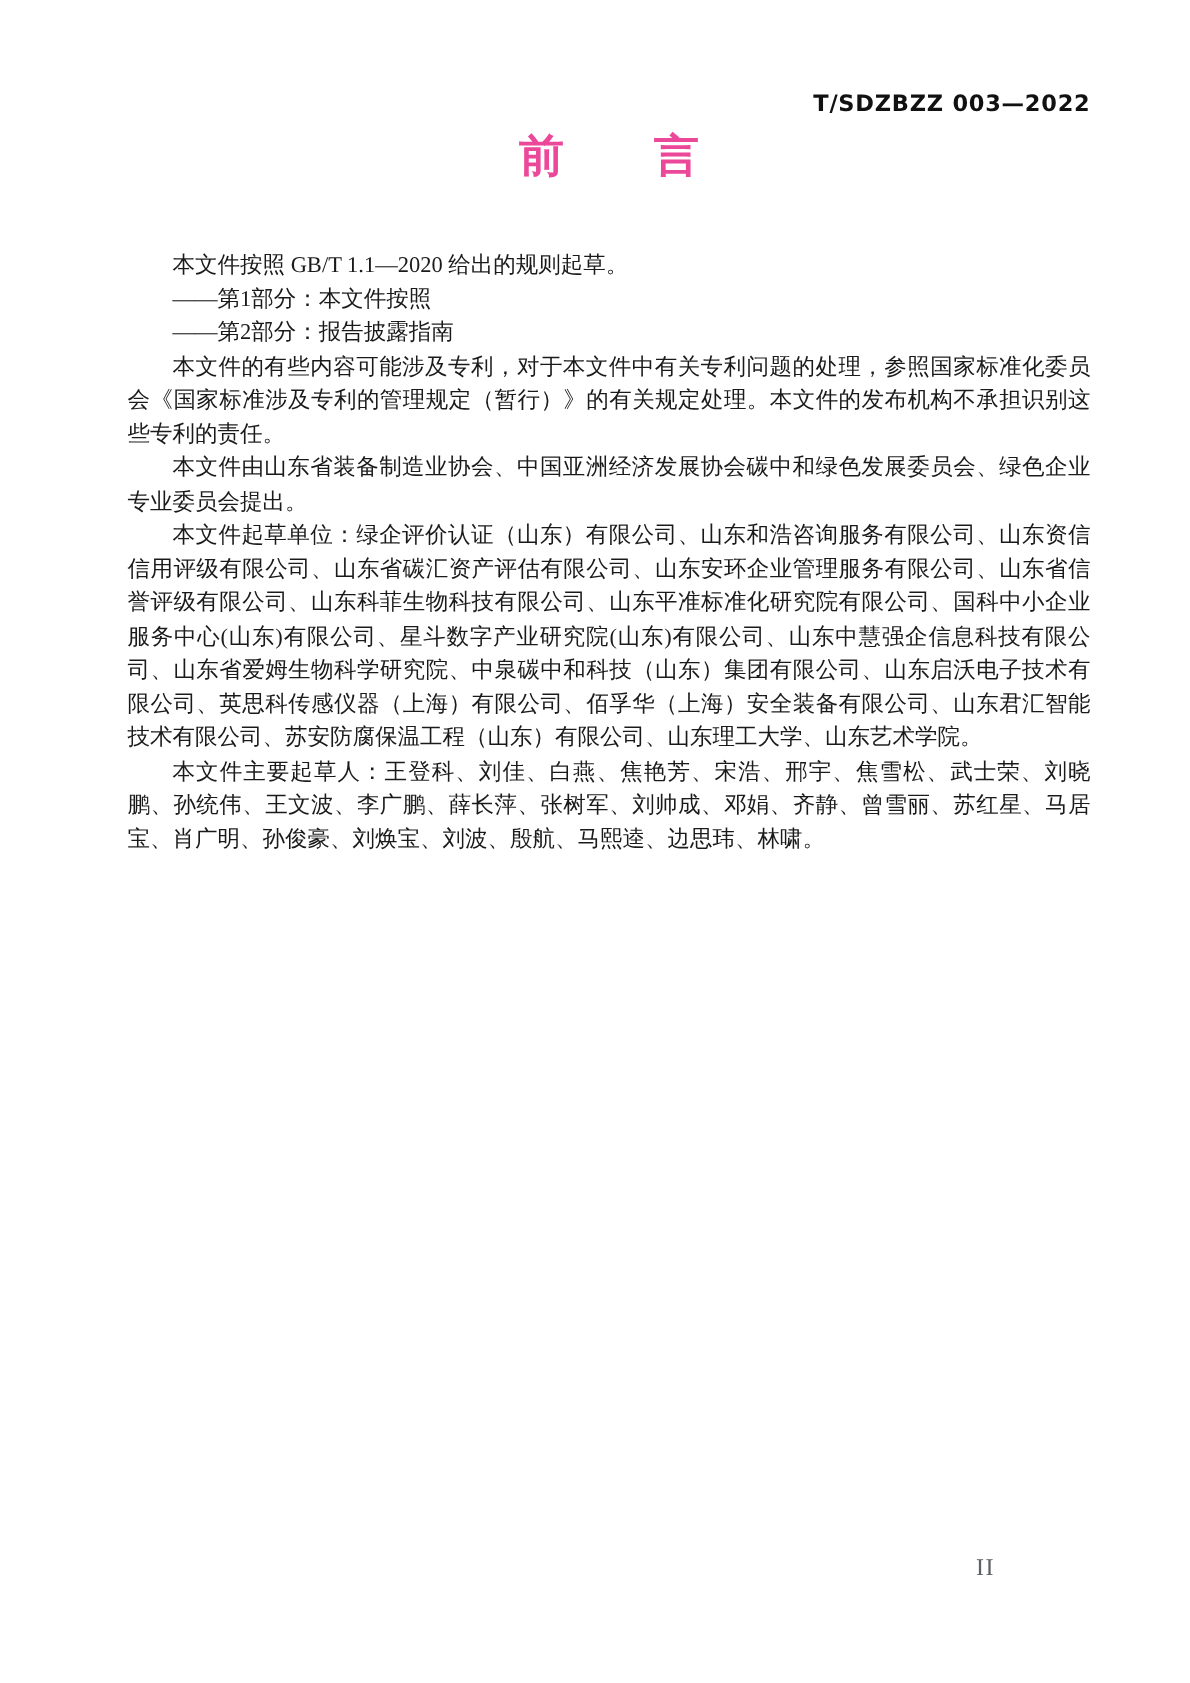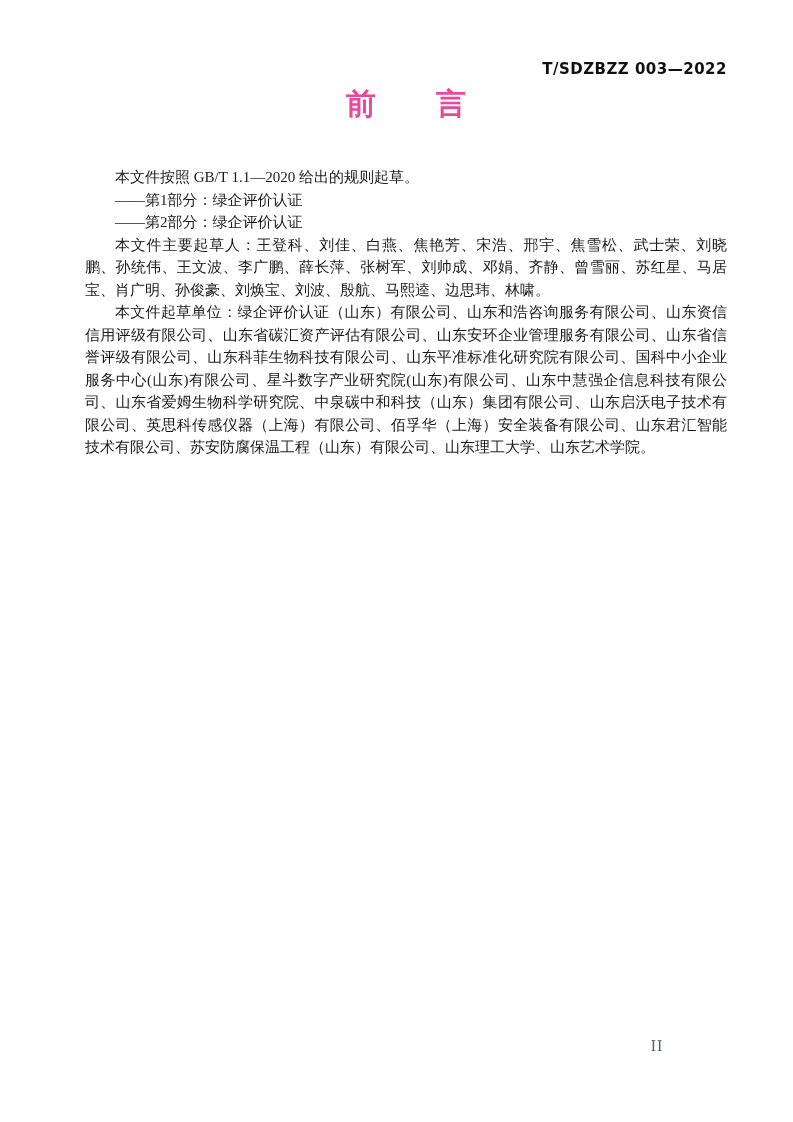--- a/index.html
+++ b/index.html
@@ -71,21 +71,23 @@
 <body>
 
 <div class="page">
 
   <div class="doc-header">T/SDZBZZ 003—2022</div>
 
   <div class="doc-title">前　　言</div>
 
   <div class="doc-body">
     <p>本文件按照 GB/T 1.1—2020 给出的规则起草。</p>
-    <p>——第1部分：绿企评价认证</p>
-    <p>——第2部分：绿企评价认证</p>
+    <p>——第1部分：本文件按照</p>
+    <p>——第2部分：报告披露指南</p>
+    <p>本文件的有些内容可能涉及专利，对于本文件中有关专利问题的处理，参照国家标准化委员会《国家标准涉及专利的管理规定（暂行）》的有关规定处理。本文件的发布机构不承担识别这些专利的责任。</p>
+    <p>本文件由山东省装备制造业协会、中国亚洲经济发展协会碳中和绿色发展委员会、绿色企业专业委员会提出。</p>
+    <p>本文件起草单位：绿企评价认证（山东）有限公司、山东和浩咨询服务有限公司、山东资信信用评级有限公司、山东省碳汇资产评估有限公司、山东安环企业管理服务有限公司、山东省信誉评级有限公司、山东科菲生物科技有限公司、山东平准标准化研究院有限公司、国科中小企业服务中心(山东)有限公司、星斗数字产业研究院(山东)有限公司、山东中慧强企信息科技有限公司、山东省爱姆生物科学研究院、中泉碳中和科技（山东）集团有限公司、山东启沃电子技术有限公司、英思科传感仪器（上海）有限公司、佰孚华（上海）安全装备有限公司、山东君汇智能技术有限公司、苏安防腐保温工程（山东）有限公司、山东理工大学、山东艺术学院。</p>
     <p>本文件主要起草人：王登科、刘佳、白燕、焦艳芳、宋浩、邢宇、焦雪松、武士荣、刘晓鹏、孙统伟、王文波、李广鹏、薛长萍、张树军、刘帅成、邓娟、齐静、曾雪丽、苏红星、马居宝、肖广明、孙俊豪、刘焕宝、刘波、殷航、马熙逵、边思玮、林啸。</p>
-    <p>本文件起草单位：绿企评价认证（山东）有限公司、山东和浩咨询服务有限公司、山东资信信用评级有限公司、山东省碳汇资产评估有限公司、山东安环企业管理服务有限公司、山东省信誉评级有限公司、山东科菲生物科技有限公司、山东平准标准化研究院有限公司、国科中小企业服务中心(山东)有限公司、星斗数字产业研究院(山东)有限公司、山东中慧强企信息科技有限公司、山东省爱姆生物科学研究院、中泉碳中和科技（山东）集团有限公司、山东启沃电子技术有限公司、英思科传感仪器（上海）有限公司、佰孚华（上海）安全装备有限公司、山东君汇智能技术有限公司、苏安防腐保温工程（山东）有限公司、山东理工大学、山东艺术学院。</p>
   </div>
 
   <div class="page-number">II</div>
 
 </div>
 
 </body></html>

